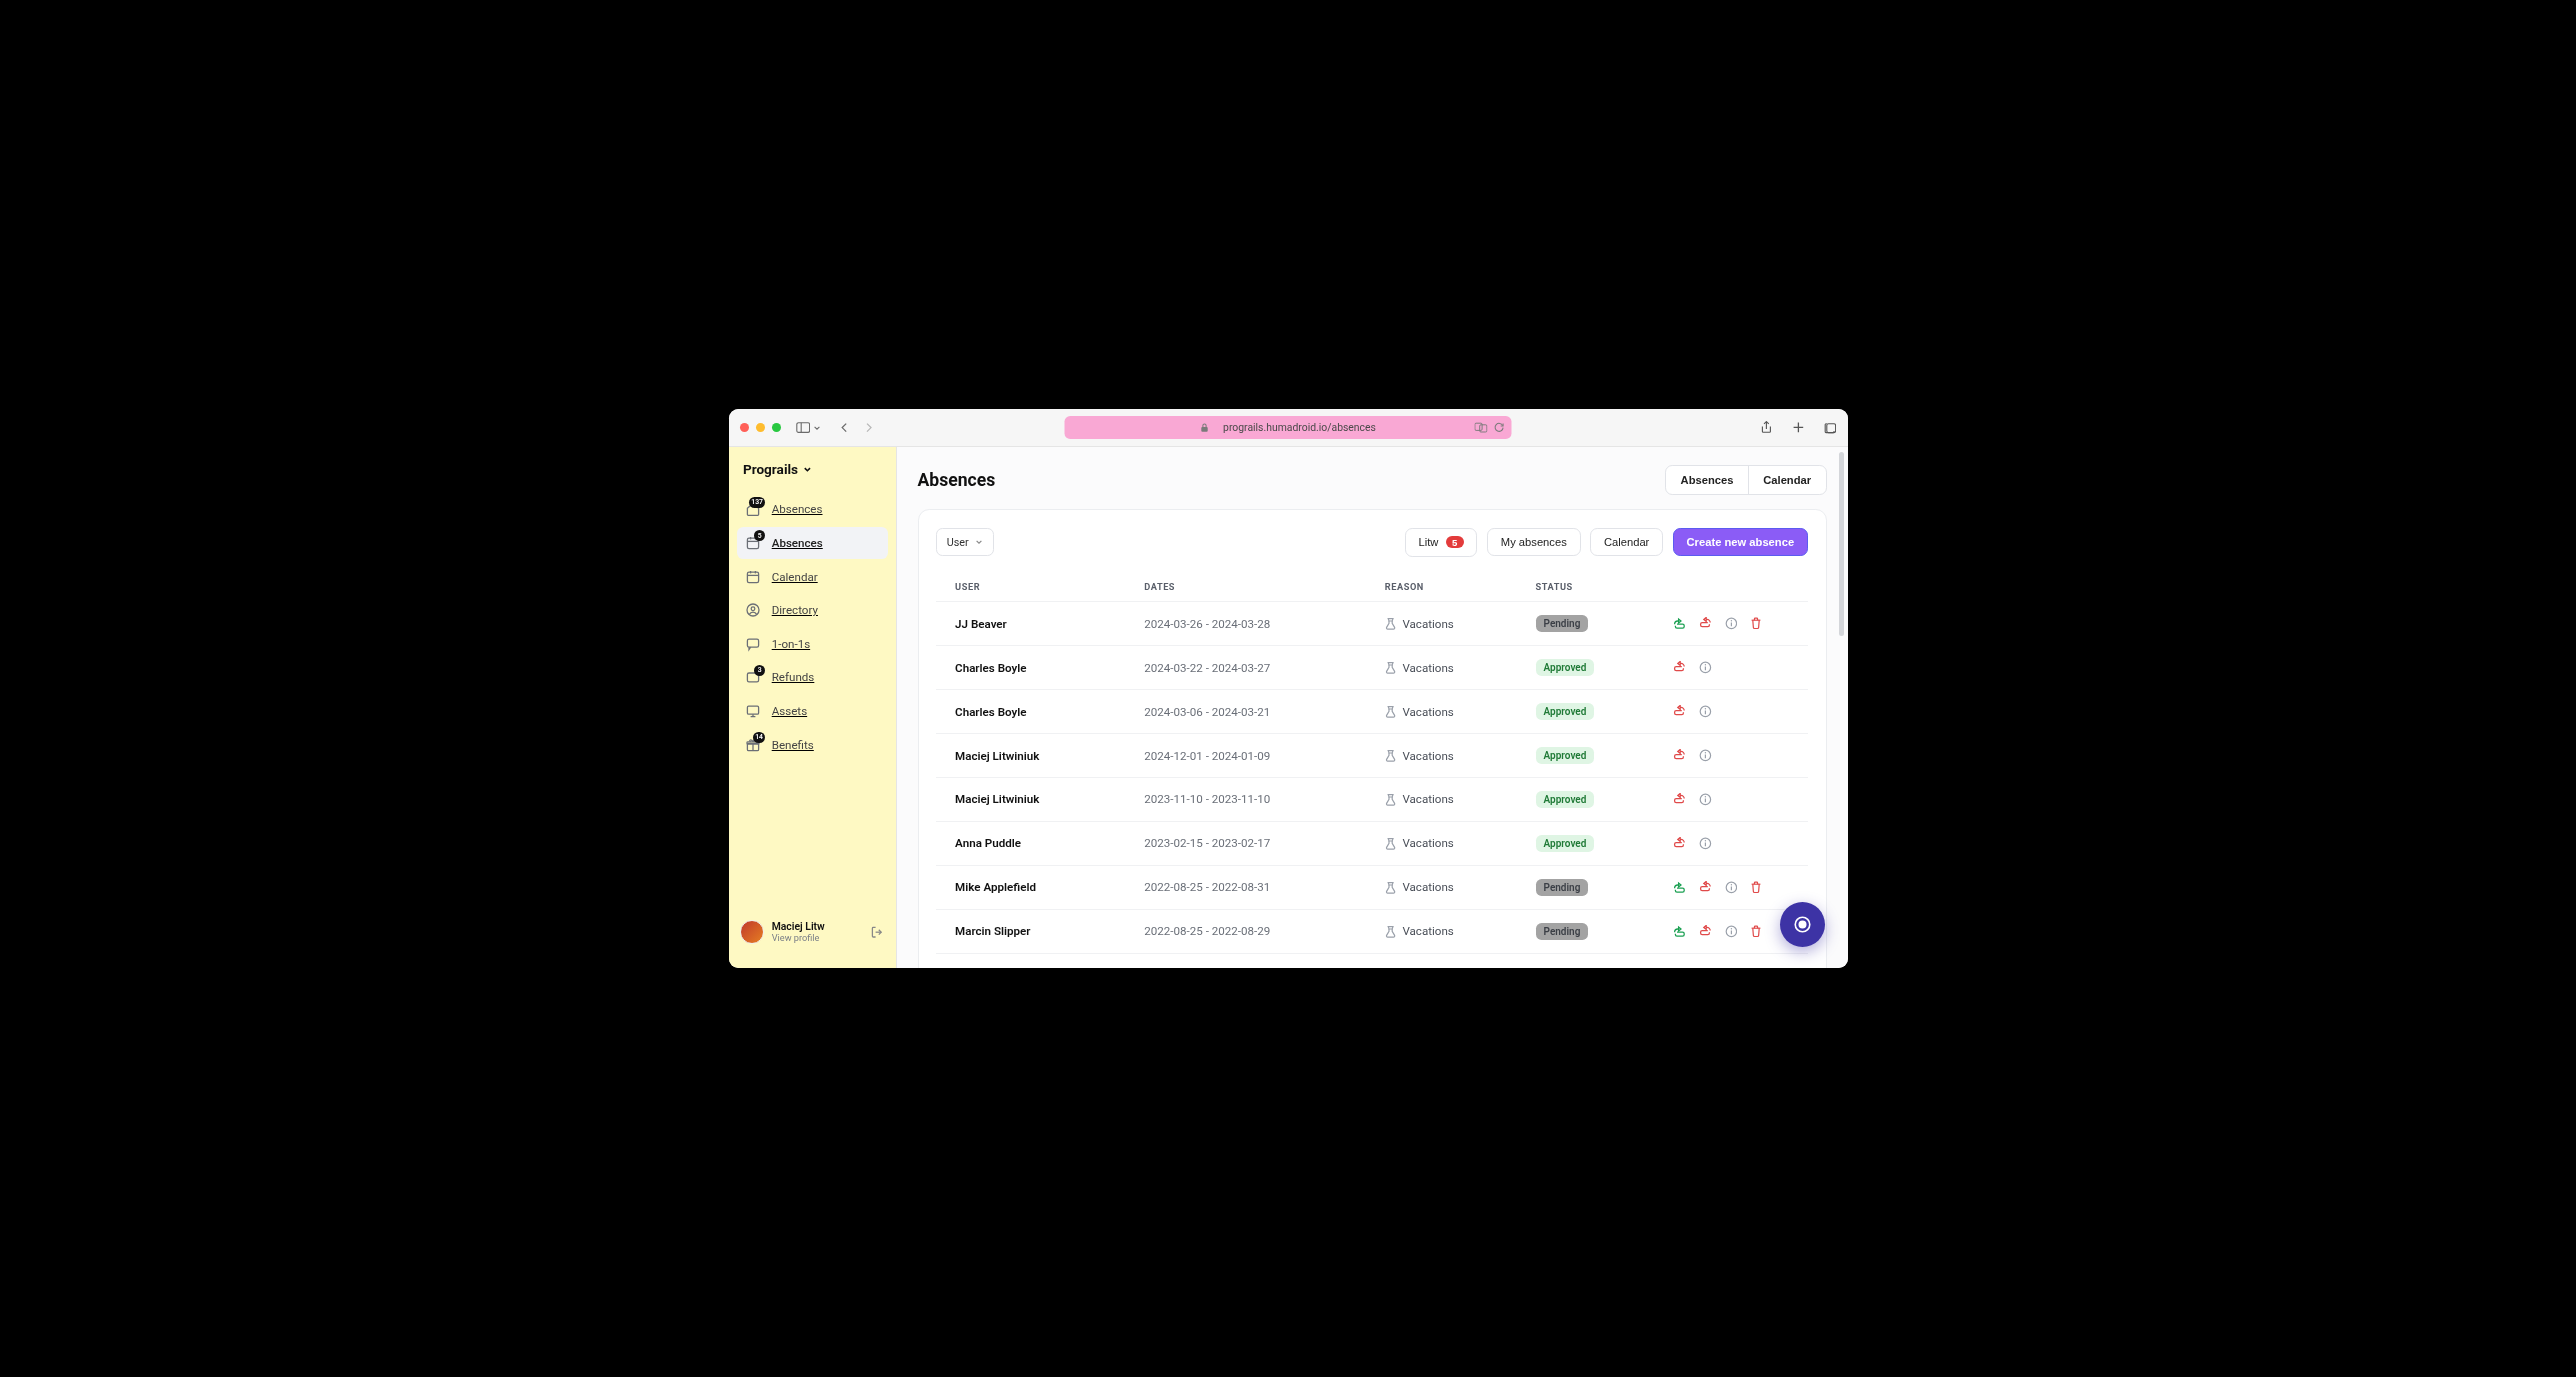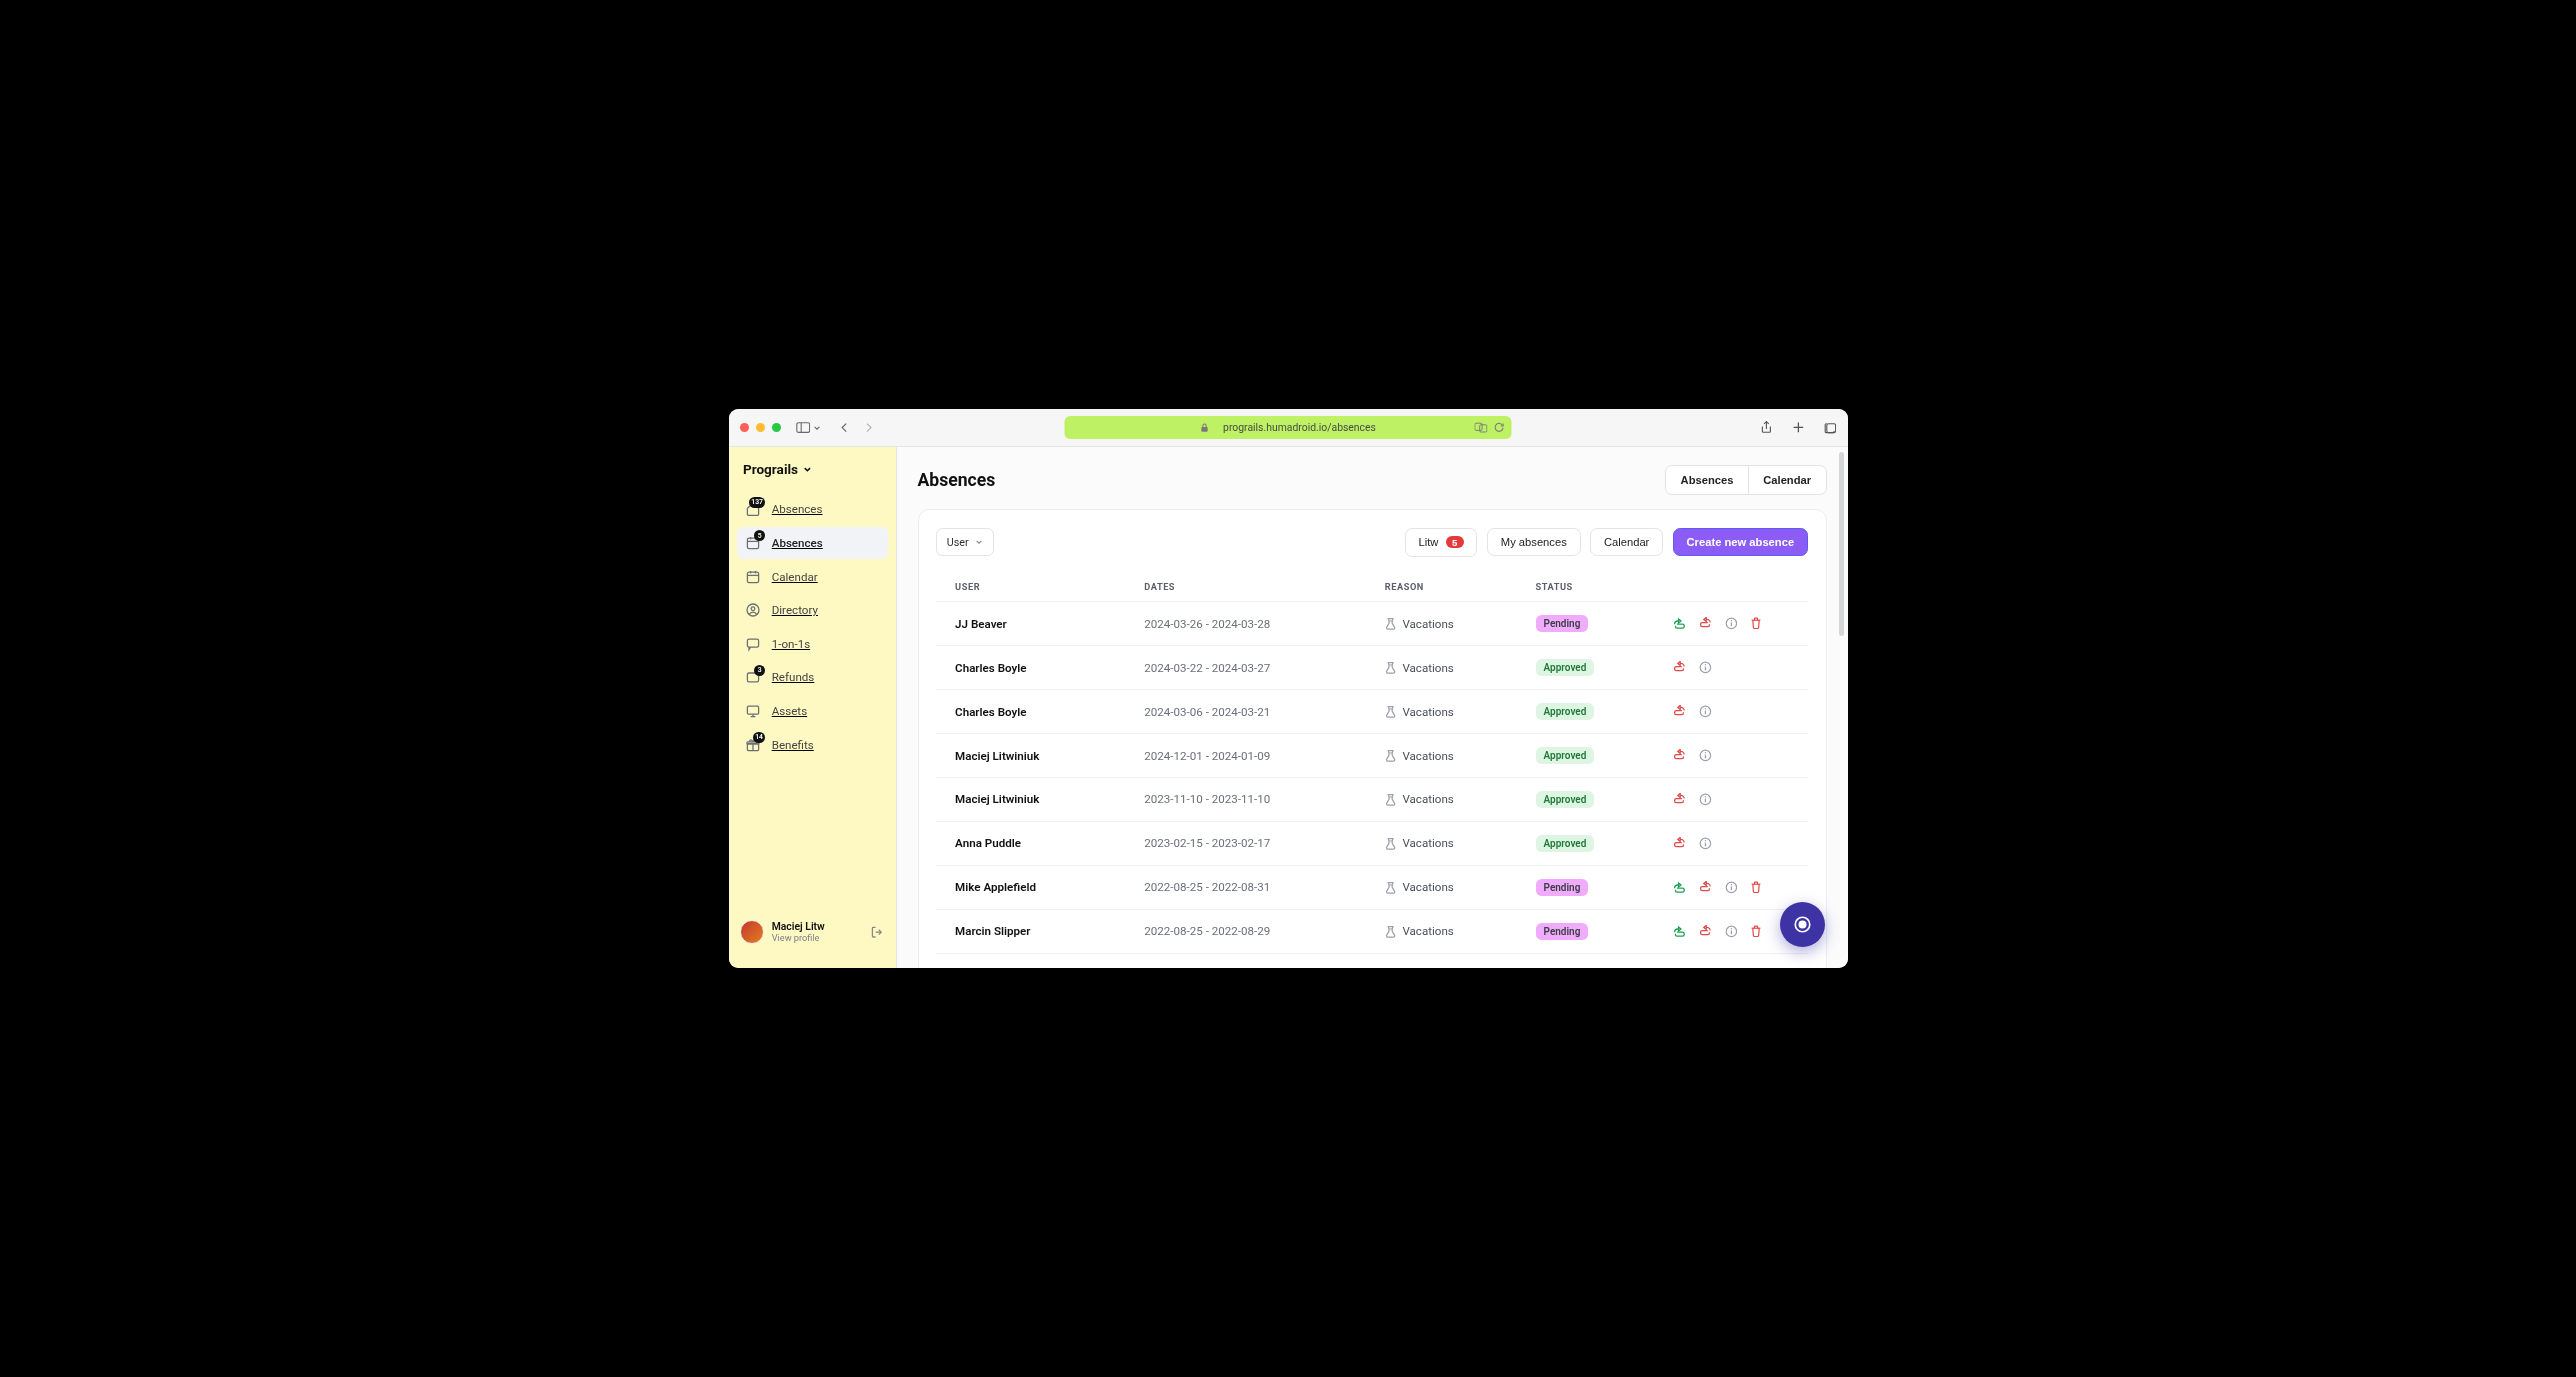--- a/index.html
+++ b/index.html
@@ -37,21 +37,21 @@
     .tl-red { background: #ff5f57; }
     .tl-yellow { background: #febc2e; }
     .tl-green { background: #28c840; }
     .chrome-ic { color: #6b6b6b; display:flex; align-items:center; }
     .sidebar-toggle { display:flex; align-items:center; gap:3.2px; }
     .nav-arrows { display:flex; gap: 12.8px; margin-left:3.2px;}
     .url-bar {
       position:absolute;
       left:50%; transform:translateX(-50%);
       width: 447px; height: 22.4px;
-      background:#bef264;
+      background:#f9a8d4;
       border-radius:5.6px;
       display:flex; align-items:center; justify-content:center;
       gap:15px;
       font-size:10.4px; color:#4a4a4a;
     }
     .url-bar .lock { font-size:8.8px; color:#7a7a7a;}
     .url-bar .trail-icons{position:absolute; right:6.4px; display:flex; gap:6.4px; color:#7a7a7a;}
     .chrome-right { position:absolute; right:11.2px; display:flex; gap:19px; color:#555;}
     
     .app { flex:1; display:flex; overflow:hidden; }
@@ -102,21 +102,21 @@
     .pill{ background:#e33b3b; color:#fff; border-radius:8px; padding:0.8px 6.4px; font-size:9.6px; font-weight:700;}
     
     .thead, .trow{ display:grid; grid-template-columns: 1.4fr 1.8fr 1.1fr 1fr 0.9fr; align-items:center; gap:9.6px;}
     .thead{ padding:9.6px 19px; font-size:9.2px; letter-spacing:.06em; text-transform:uppercase; color:#5a5f6a; font-weight:700;}
     .trow{ padding:12.8px 19px; border-top:0.8px solid #f0f1f3; font-size:11.6px; color:#111;}
     .trow .user{ font-weight:600; color:#111;}
     .trow .dates{ color:#6a6f78;}
     .reason{ display:flex; align-items:center; gap:6.4px; color:#4a4f58;}
     .reason .ric{ color:#9aa0aa;}
     .badge{ display:inline-flex; align-items:center; padding:3.2px 8px; border-radius:5.6px; font-size:10px; font-weight:600;}
-    .badge.pending{ background:#f0abfc; color:#3b3f46;}
+    .badge.pending{ background:#a3a3a3; color:#3b3f46;}
     .badge.approved{ background:#dff5e4; color:#1f7a36;}
     .row-actions{ display:flex; gap:12.8px; justify-content:flex-start; align-items:center; color:#9aa0aa;}
     .row-actions .ok{ color:#1aa052; cursor:pointer;}
     .row-actions .no{ color:#e04a4a; cursor:pointer;}
     .row-actions .info{ cursor:pointer;}
     .row-actions .del{ color:#e04a4a; cursor:pointer;}
     .fab{
       position:absolute; right:22.4px; bottom:21px;
       width:45px; height:45px; border-radius:50%;
       background:#3d33a5; color:#fff; display:flex; align-items:center; justify-content:center;

